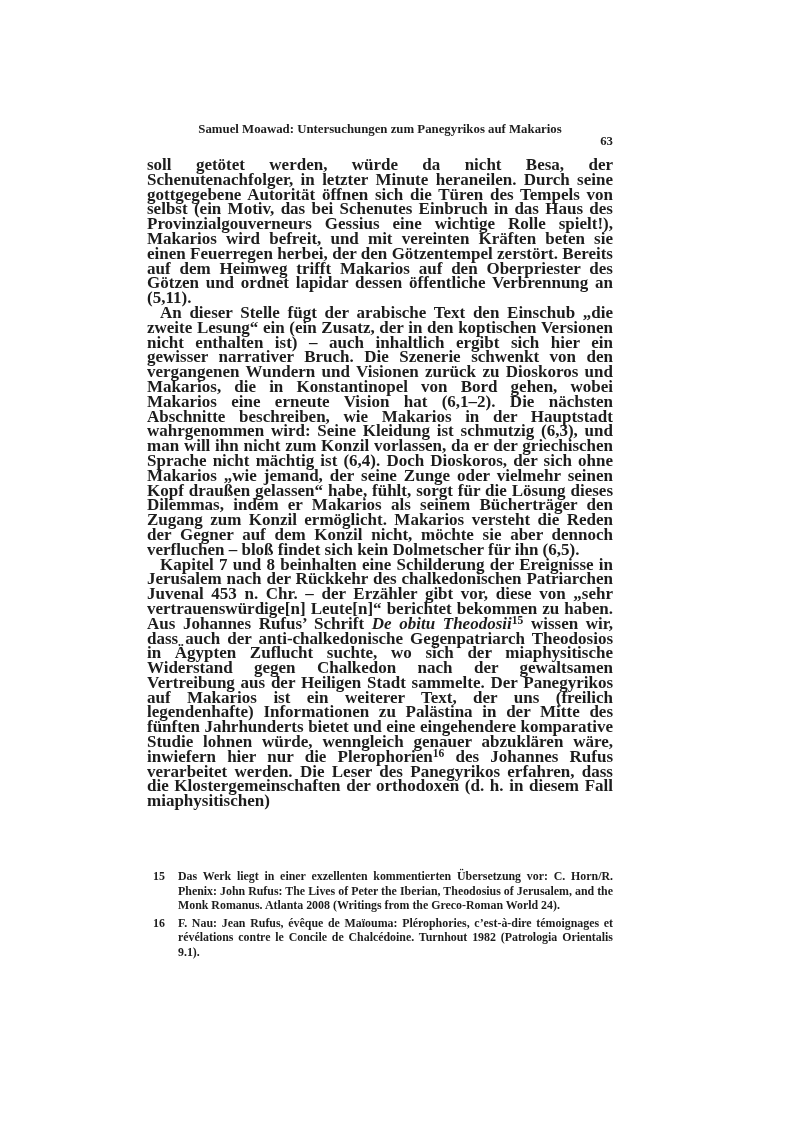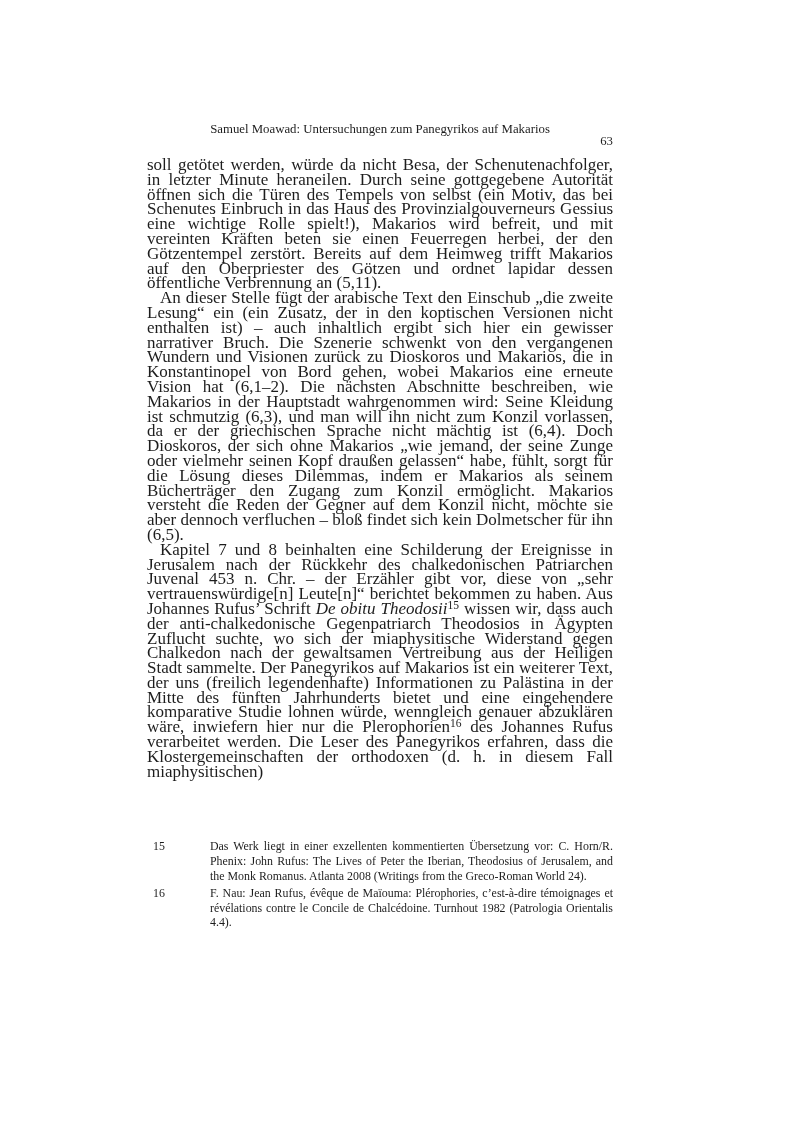--- a/index.html
+++ b/index.html
@@ -14,20 +14,21 @@
     background: #ffffff;
     overflow: hidden;
     font-family: "Liberation Serif", "DejaVu Serif", serif;
     color: #1d1d1d;
   }
   .text-block {
     position: absolute;
     left: 147px;
     top: 122px;
     width: 466px;
+    font-weight: bold;
   }
   .running-header {
     position: relative;
     font-size: 12.8px;
     line-height: 15px;
     margin-bottom: 21px;
     text-align: center;
   }
   .running-title {
     display: inline-block;
@@ -68,21 +69,20 @@
   }
   .fn-num {
     flex: 0 0 31px;
     box-sizing: border-box;
     padding-left: 6px;
   }
   .fn-text {
     flex: 1;
     text-align: justify;
     hyphens: none;
-    margin-left: 32px;
   }
 </style>
 </head>
 <body>
 
 <div class="page">
   <div class="text-block">
 
     <div class="running-header">
       <span class="running-title">Samuel Moawad: Untersuchungen zum Panegyrikos auf Makarios</span>
@@ -95,18 +95,18 @@
         <p class="para indent"><span>Kapitel 7 und 8 beinhalten eine Schilderung der Ereignisse in Jerusalem nach der Rückkehr des chalkedonischen Patriarchen Juvenal 453 n. Chr. – der Erzähler gibt vor, diese von „sehr vertrauenswürdige[n] Leute[n]“ berichtet bekommen zu haben. Aus Johannes Rufus’ Schrift </span><em>De obitu Theodosii</em><sup class="fnref">15</sup><span> wissen wir, dass auch der anti-chalkedonische Gegenpatriarch Theodosios in Ägypten Zuflucht suchte, wo sich der miaphysitische Widerstand gegen Chalkedon nach der gewaltsamen Vertreibung aus der Heiligen Stadt sammelte. Der Panegyrikos auf Makarios ist ein weiterer Text, der uns (freilich legendenhafte) Informationen zu Palästina in der Mitte des fünften Jahrhunderts bietet und eine eingehendere komparative Studie lohnen würde, wenngleich genauer abzuklären wäre, inwiefern hier nur die Plerophorien</span><sup class="fnref">16</sup><span> des Johannes Rufus verarbeitet werden. Die Leser des Panegyrikos erfahren, dass die Klostergemeinschaften der orthodoxen (d. h. in diesem Fall miaphysitischen)</span></p>
       </div>
 
     <div class="footnotes">
         <div class="footnote">
           <span class="fn-num">15</span>
           <span class="fn-text">Das Werk liegt in einer exzellenten kommentierten Übersetzung vor: C. Horn/R. Phenix: John Rufus: The Lives of Peter the Iberian, Theodosius of Jerusalem, and the Monk Romanus. Atlanta 2008 (Writings from the Greco-Roman World 24).</span>
         </div>
         <div class="footnote">
           <span class="fn-num">16</span>
-          <span class="fn-text">F. Nau: Jean Rufus, évêque de Maïouma: Plérophories, c’est-à-dire témoignages et révélations contre le Concile de Chalcédoine. Turnhout 1982 (Patrologia Orientalis 4.4).</span>
+          <span class="fn-text">F. Nau: Jean Rufus, évêque de Maïouma: Plérophories, c’est-à-dire témoignages et révélations contre le Concile de Chalcédoine. Turnhout 1982 (Patrologia Orientalis 9.1).</span>
         </div>
       </div>
 
   </div>
 </div>
 
 </body></html>

